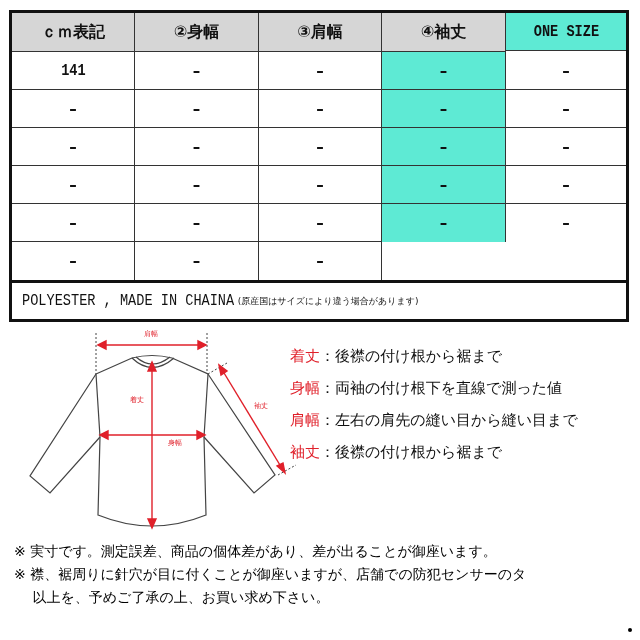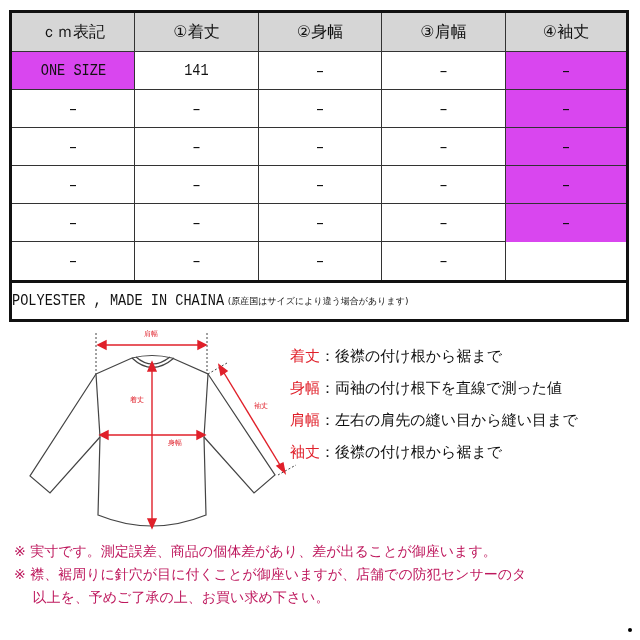--- a/index.html
+++ b/index.html
@@ -1,41 +1,40 @@
 <!DOCTYPE html>
 <html><head>
 <meta charset="utf-8">
 <style>
   html,body{margin:0;padding:0;background:#fff;}
   body{width:640px;height:640px;position:relative;overflow:hidden;font-family:"DejaVu Sans",sans-serif;color:#111;}
   .size-table{position:absolute;left:9px;top:10px;width:620px;border:3px solid #111;box-sizing:border-box;border-collapse:collapse;}
-  .grid{display:grid;grid-template-columns:123px 124px 123px 124px 120px;}
+  .grid{display:grid;grid-template-columns:123px 124px 123px 124px 120px;font-weight:bold;}
   .cell{height:38px;display:flex;align-items:center;justify-content:center;font-size:15px;border-right:1px solid #333;border-bottom:1px solid #333;box-sizing:border-box;background:#fff;}
   .cell:nth-child(5n){border-right:none;}
   .hdr{background:#d6d6d6;height:39px;font-size:16px;}
-  .rowhead{background:#d946ef;}
+  .rowhead{background:#5eead4;}
   .mono{font-family:"Liberation Mono","DejaVu Sans Mono",monospace;font-size:16px;transform:scaleX(.85);}
-  .footer-row{border-top:3px solid #111;height:36px;display:flex;align-items:center;}
+  .footer-row{border-top:3px solid #111;height:36px;display:flex;align-items:center;padding-left:10px;}
   .footer-main{font-family:"Liberation Mono","DejaVu Sans Mono",monospace;font-size:16px;display:inline-block;transform:scaleX(.85);transform-origin:left;white-space:nowrap;}
   .footer-note{font-size:9px;margin-left:-34px;}
   .diagram{position:absolute;left:20px;top:325px;width:280px;height:210px;}
   .legend{position:absolute;left:290px;top:340px;}
   .legend-item{height:32px;font-size:15px;display:flex;align-items:center;}
   .legend-term{color:#e0202a;}
-  .notes{position:absolute;left:14px;top:540px;color:#be185d;font-size:14px;line-height:23px;}
+  .notes{position:absolute;left:14px;top:540px;color:#000000;font-size:14px;line-height:23px;}
   .note-line{white-space:nowrap;}
   .dot{position:absolute;left:628px;top:628px;width:4px;height:4px;border-radius:50%;background:#000;}
 </style>
 </head>
 <body>
 
 <div class="size-table">
   <div class="grid">
     <div class="cell hdr">ｃｍ表記</div>
-    <div class="cell hdr">①着丈</div>
     <div class="cell hdr">②身幅</div>
     <div class="cell hdr">③肩幅</div>
     <div class="cell hdr">④袖丈</div>
 
     <div class="cell rowhead">
         <span class="mono">ONE SIZE</span>
       </div>
     <div class="cell">
         <span class="mono">141</span>
       </div>

